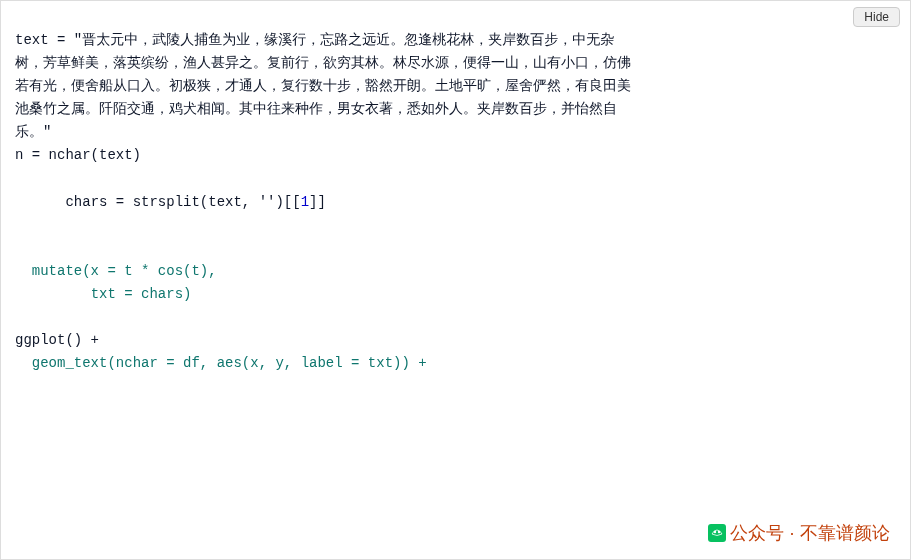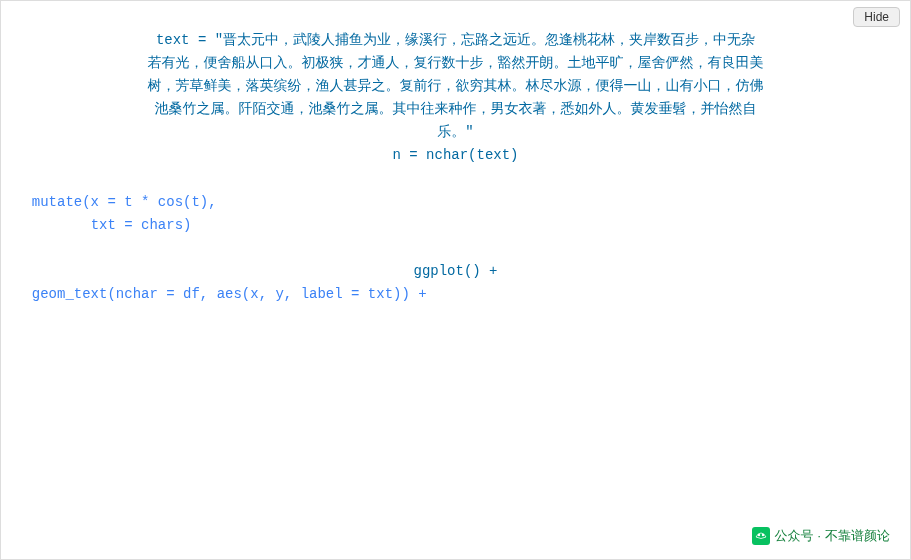--- a/index.html
+++ b/index.html
@@ -46,39 +46,38 @@
       background: #ffffff;
       line-height: 1.65;
     }
 
     .line {
       white-space: pre-wrap;
       word-break: break-all;
     }
 
     .c-black {
-      color: #0369a1;
-      text-align: center;
+      color: #0f172a;
     }
 
     .c-green {
-      color: #3b82f6;
+      color: #0f766e;
     }
 
     .c-blue {
       color: #0000cc;
     }
 
     .watermark {
       position: absolute;
       bottom: 14px;
       right: 20px;
       font-family: Arial, sans-serif;
-      font-size: 13px;
-      color: #15803d;
+      font-size: 18px;
+      color: #c2410c;
       display: flex;
       align-items: center;
       gap: 4px;
     }
 
     .wx-icon {
       width: 18px;
       height: 18px;
       background: #07c160;
       border-radius: 3px;
@@ -89,27 +88,30 @@
   </style>
 </head>
 <body>
 
 <div class="outer-container">
   <button class="hide-button">Hide</button>
 
   <div class="code-area">
 
     <div class="line c-black"><span><span class="c-black">text = "晋太元中，武陵人捕鱼为业，缘溪行，忘路之远近。忽逢桃花林，夹岸数百步，中无杂</span></span></div>
+    <div class="line c-black"><span class="c-black">树，芳草鲜美，落英缤纷，渔人甚异之。复前行，欲穷其林。林尽水源，便得一山，山有小口，仿佛</span></div>
     <div class="line c-black"><span class="c-black">若有光，便舍船从口入。初极狭，才通人，复行数十步，豁然开朗。土地平旷，屋舍俨然，有良田美</span></div>
-    <div class="line c-black"><span class="c-black">树，芳草鲜美，落英缤纷，渔人甚异之。复前行，欲穷其林。林尽水源，便得一山，山有小口，仿佛</span></div>
-    <div class="line c-black"><span class="c-black">池桑竹之属。阡陌交通，池桑竹之属。其中往来种作，男女衣著，悉如外人。黄发垂髫，并怡然自</span></div>
+    <div class="line c-black"><span class="c-black">池桑竹之属。阡陌交通，鸡犬相闻。其中往来种作，男女衣著，悉如外人。夹岸数百步，并怡然自</span></div>
     <div class="line c-black"><span class="c-black">乐。"</span></div>
 
     <div class="line c-black"><span class="c-black">n = nchar(text)</span></div>
 
+    <div class="line">
+      <span class="c-black">chars = strsplit(text, '')[[</span><span class="c-blue">1</span><span class="c-black">]]</span>
+    </div>
 
 
     <div class="line">&nbsp;</div>
 
 
     <div class="line c-green"><span class="c-green">  mutate(x = t * cos(t),</span></div>
     <div class="line c-green"><span class="c-green">         txt = chars)</span></div>
 
     <div class="line">&nbsp;</div>
 

